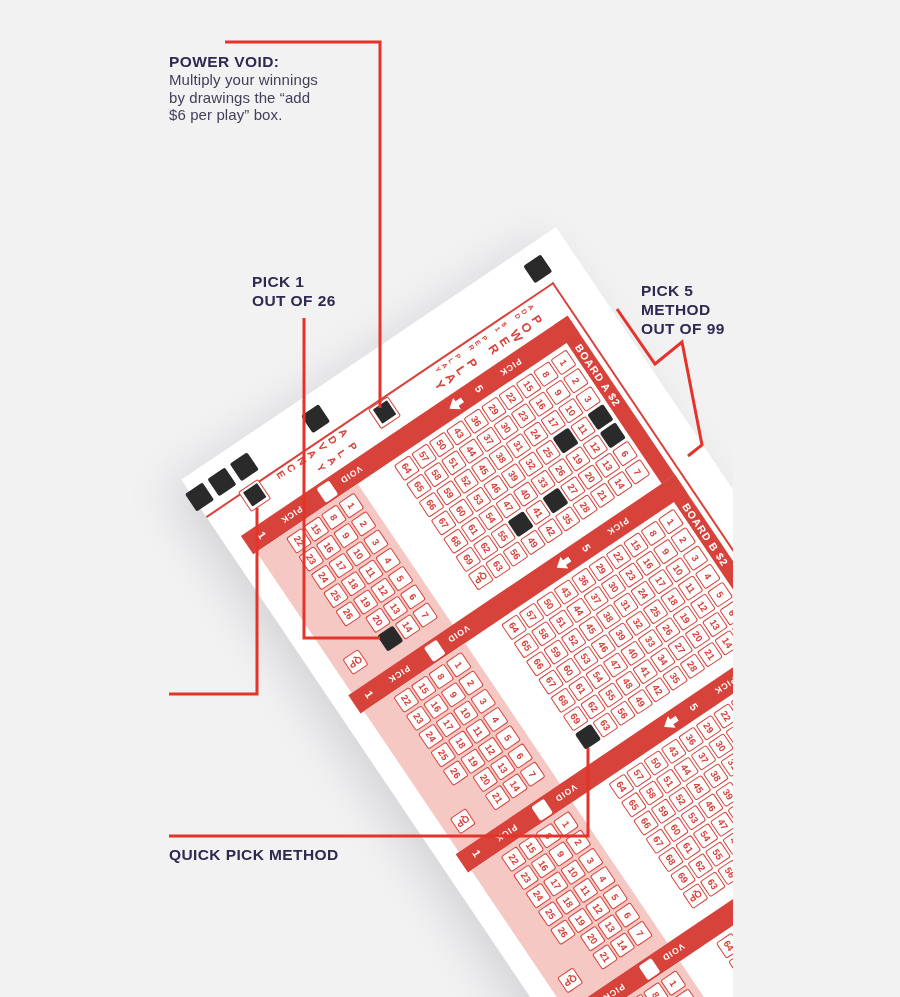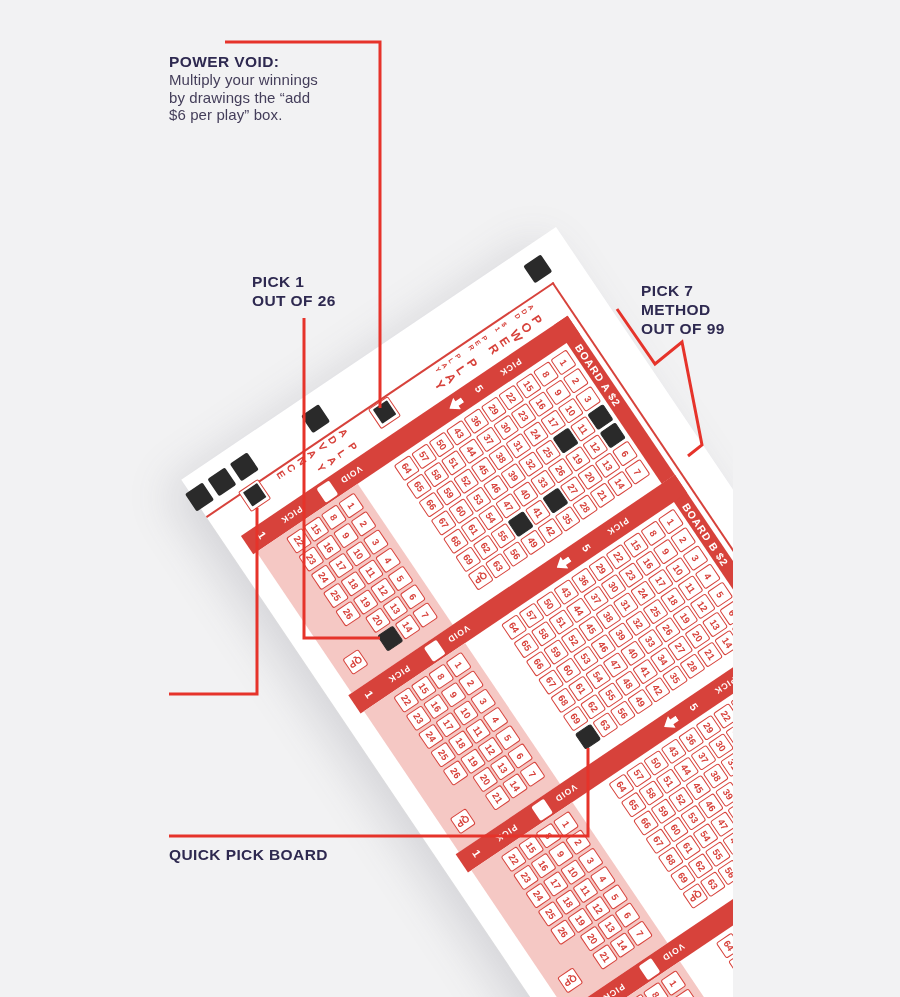--- a/index.html
+++ b/index.html
@@ -954,23 +954,23 @@
     <div class="note-body">by drawings the “add</div>
     <div class="note-body">$6 per play” box.</div>
   </div>
 
   <div class="note" style="left:252px;top:272px;">
     <div class="note-title">PICK 1</div>
     <div class="note-title">OUT OF 26</div>
   </div>
 
   <div class="note" style="left:641px;top:281px;">
-    <div class="note-title">PICK 7</div>
+    <div class="note-title">PICK 5</div>
     <div class="note-title">METHOD</div>
     <div class="note-title">OUT OF 99</div>
   </div>
 
 
   <div class="note" style="left:169px;top:845px;">
-    <div class="note-title">QUICK PICK BOARD</div>
+    <div class="note-title">QUICK PICK METHOD</div>
   </div>
 
 </div>
 
 </body></html>

